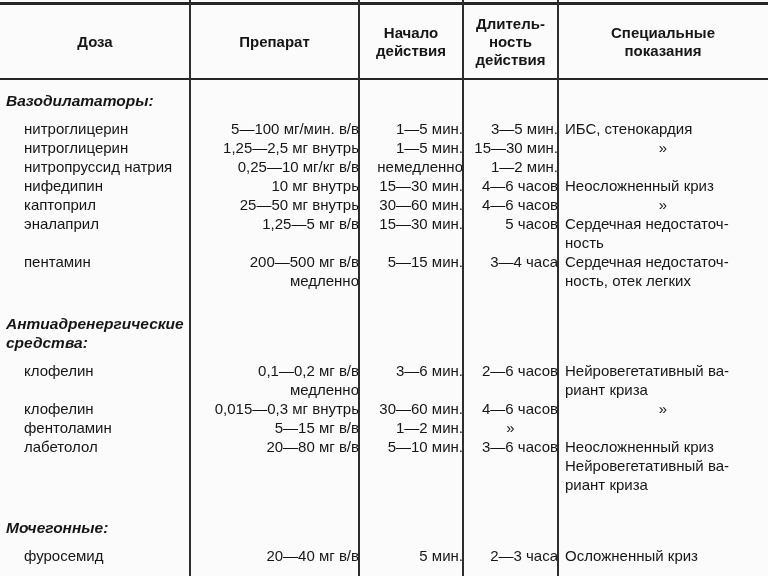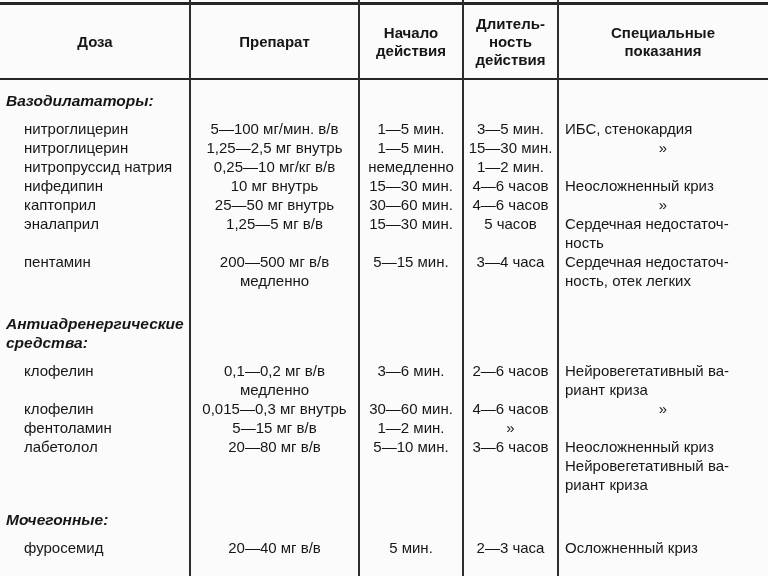--- a/index.html
+++ b/index.html
@@ -50,27 +50,27 @@
   .cell { white-space: pre-line; }
 
   .c-drug { padding-left: 24px; }
   .c-sec  {
     padding-left: 6px;
     font-style: italic;
     font-size: 15.5px;
     grid-column: 1 / span 2;
     font-weight: bold;
   }
-  .c-dose, .c-onset, .c-dur { text-align: center; }
+  .c-dose, .c-onset, .c-dur { text-align: right; }
   .c-ind  { padding-left: 7px; }
   .ditto  { text-align: center; padding-left: 0; }
 
   .section-row { margin-top: 24px; margin-bottom: 9px; }
   .section-idx-0 { margin-top: 11px; }
-  .section-idx-2 { margin-top: 16px; }
+  .section-idx-2 { margin-top: 24px; }
 </style>
 </head>
 <body>
 
 <div class="page">
 
   <div class="vline v1"></div>
   <div class="vline v2"></div>
   <div class="vline v3"></div>
   <div class="vline v4"></div>

